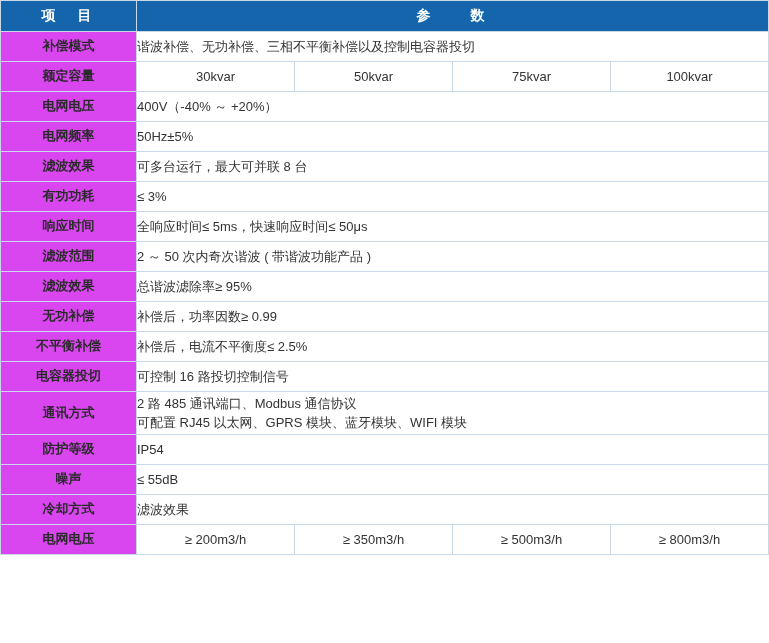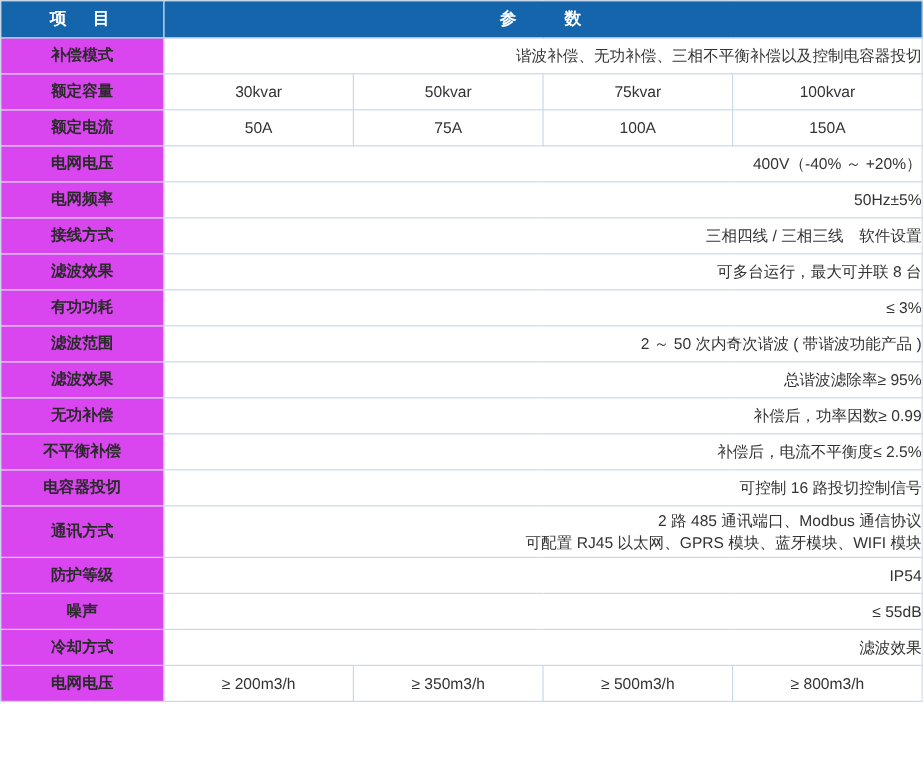--- a/index.html
+++ b/index.html
@@ -39,21 +39,21 @@
     text-align: center;
     font-weight: bold;
     color: #2a2a2a;
     font-size: 13px;
     height: 29px;
     padding: 4px 2px;
     line-height: 1.45;
   }
   .val-cell {
     background: #ffffff;
-    text-align: right;
+    text-align: left;
     padding: 5px 10px;
     line-height: 1.5;
     color: #333333;
     font-size: 13px;
   }
   .val-center {
     text-align: center;
     padding: 5px 4px;
   }
   .val-cell .line2 {
@@ -85,45 +85,38 @@
         <td class="val-cell" colspan="4">谐波补偿、无功补偿、三相不平衡补偿以及控制电容器投切</td>
       </tr>
       <tr>
         <td class="label-cell">额定容量</td>
         <td class="val-cell val-center">30kvar</td>
         <td class="val-cell val-center">50kvar</td>
         <td class="val-cell val-center">75kvar</td>
         <td class="val-cell val-center">100kvar</td>
       </tr>
       <tr>
-        <td class="label-cell">额定电流</td>
-        <td class="val-cell val-center">50A</td>
-        <td class="val-cell val-center">75A</td>
-        <td class="val-cell val-center">100A</td>
-        <td class="val-cell val-center">150A</td>
-      </tr>
-      <tr>
         <td class="label-cell">电网电压</td>
         <td class="val-cell" colspan="4">400V（-40% ～ +20%）</td>
       </tr>
       <tr>
         <td class="label-cell">电网频率</td>
         <td class="val-cell" colspan="4">50Hz±5%</td>
       </tr>
       <tr>
-        <td class="label-cell">接线方式</td>
-        <td class="val-cell" colspan="4">三相四线 / 三相三线　软件设置</td>
-      </tr>
-      <tr>
         <td class="label-cell">滤波效果</td>
         <td class="val-cell" colspan="4">可多台运行，最大可并联 8 台</td>
       </tr>
       <tr>
         <td class="label-cell">有功功耗</td>
         <td class="val-cell" colspan="4">≤ 3%</td>
+      </tr>
+      <tr>
+        <td class="label-cell">响应时间</td>
+        <td class="val-cell" colspan="4">全响应时间≤ 5ms，快速响应时间≤ 50μs</td>
       </tr>
       <tr>
         <td class="label-cell">滤波范围</td>
         <td class="val-cell" colspan="4">2 ～ 50 次内奇次谐波 ( 带谐波功能产品 )</td>
       </tr>
       <tr>
         <td class="label-cell">滤波效果</td>
         <td class="val-cell" colspan="4">总谐波滤除率≥ 95%</td>
       </tr>
       <tr>

